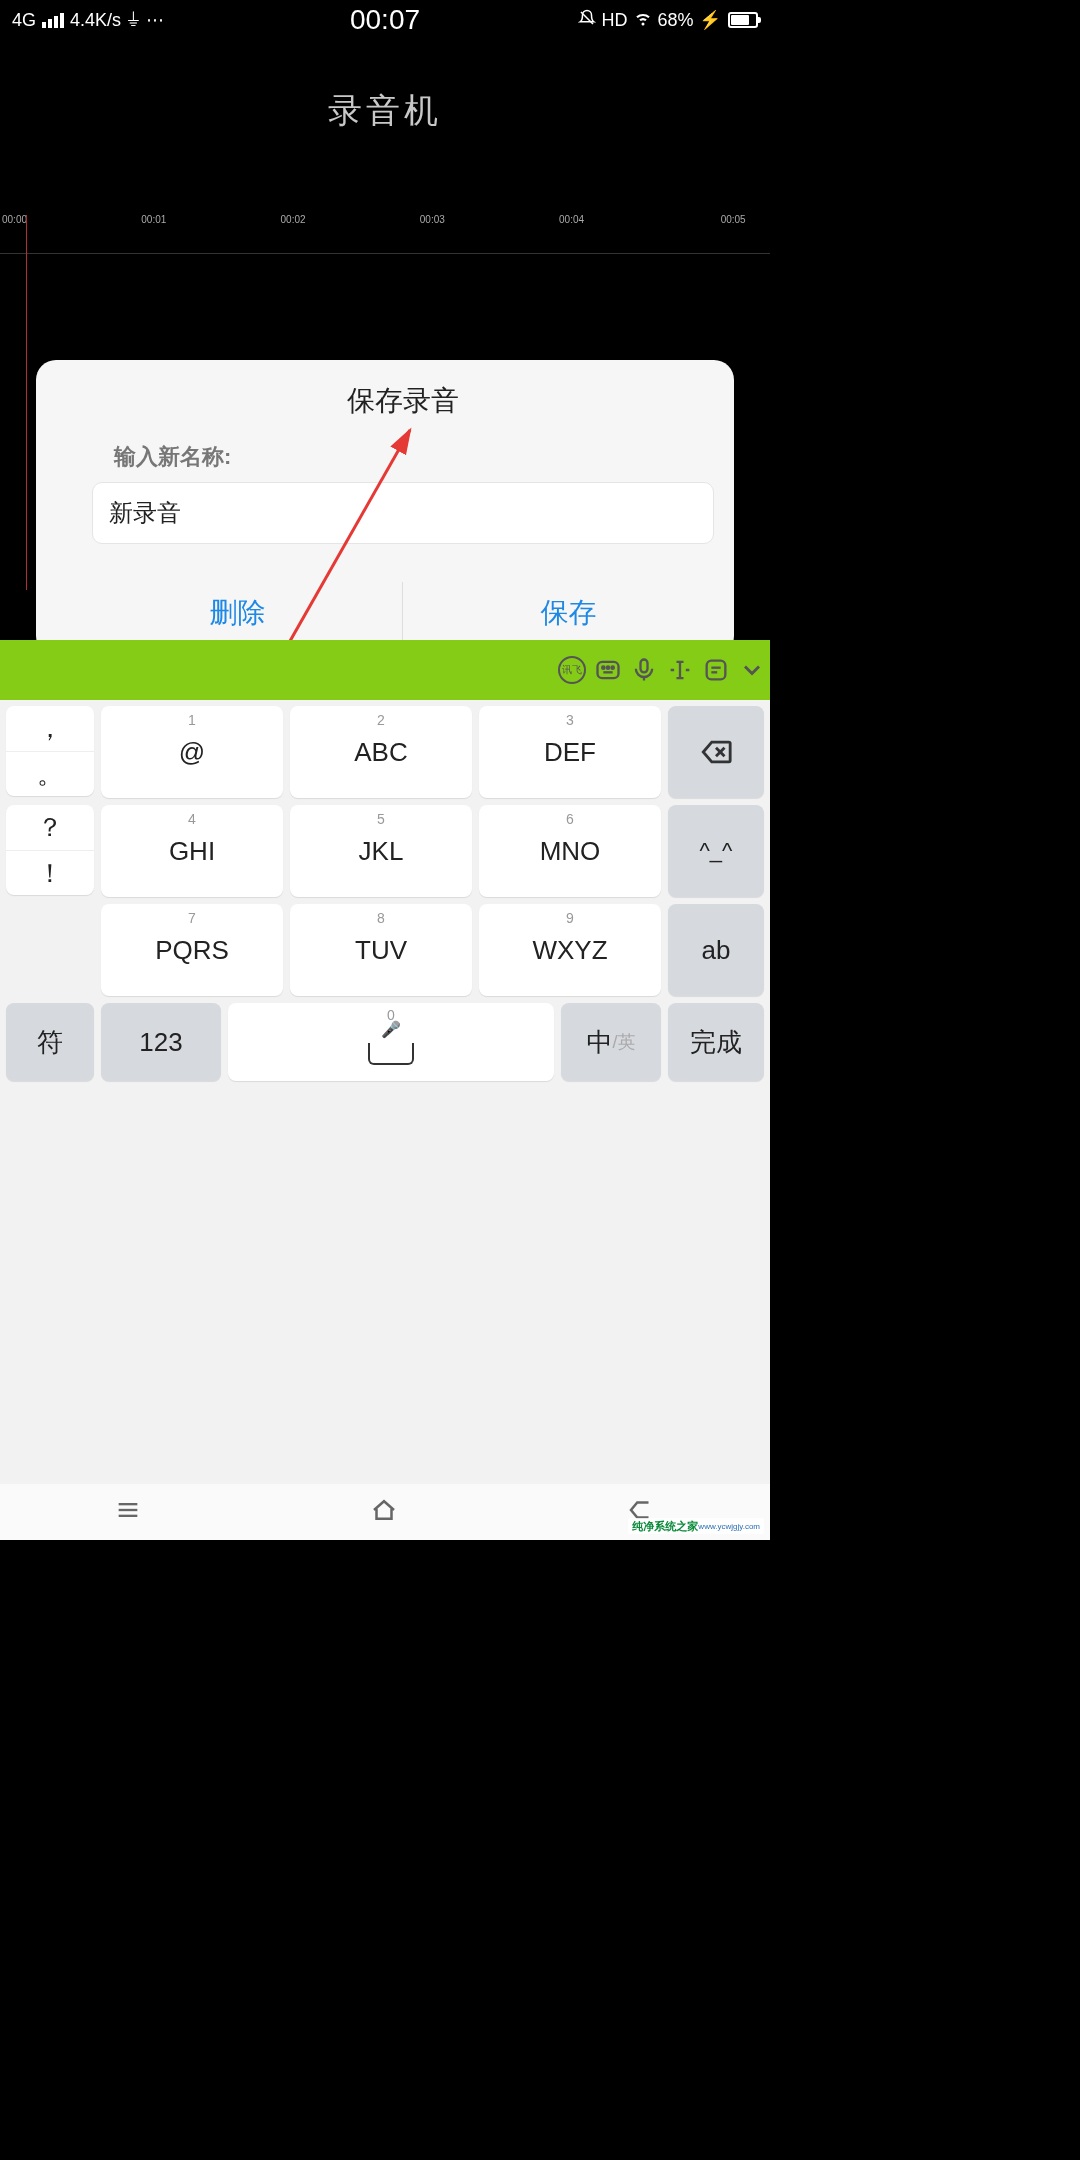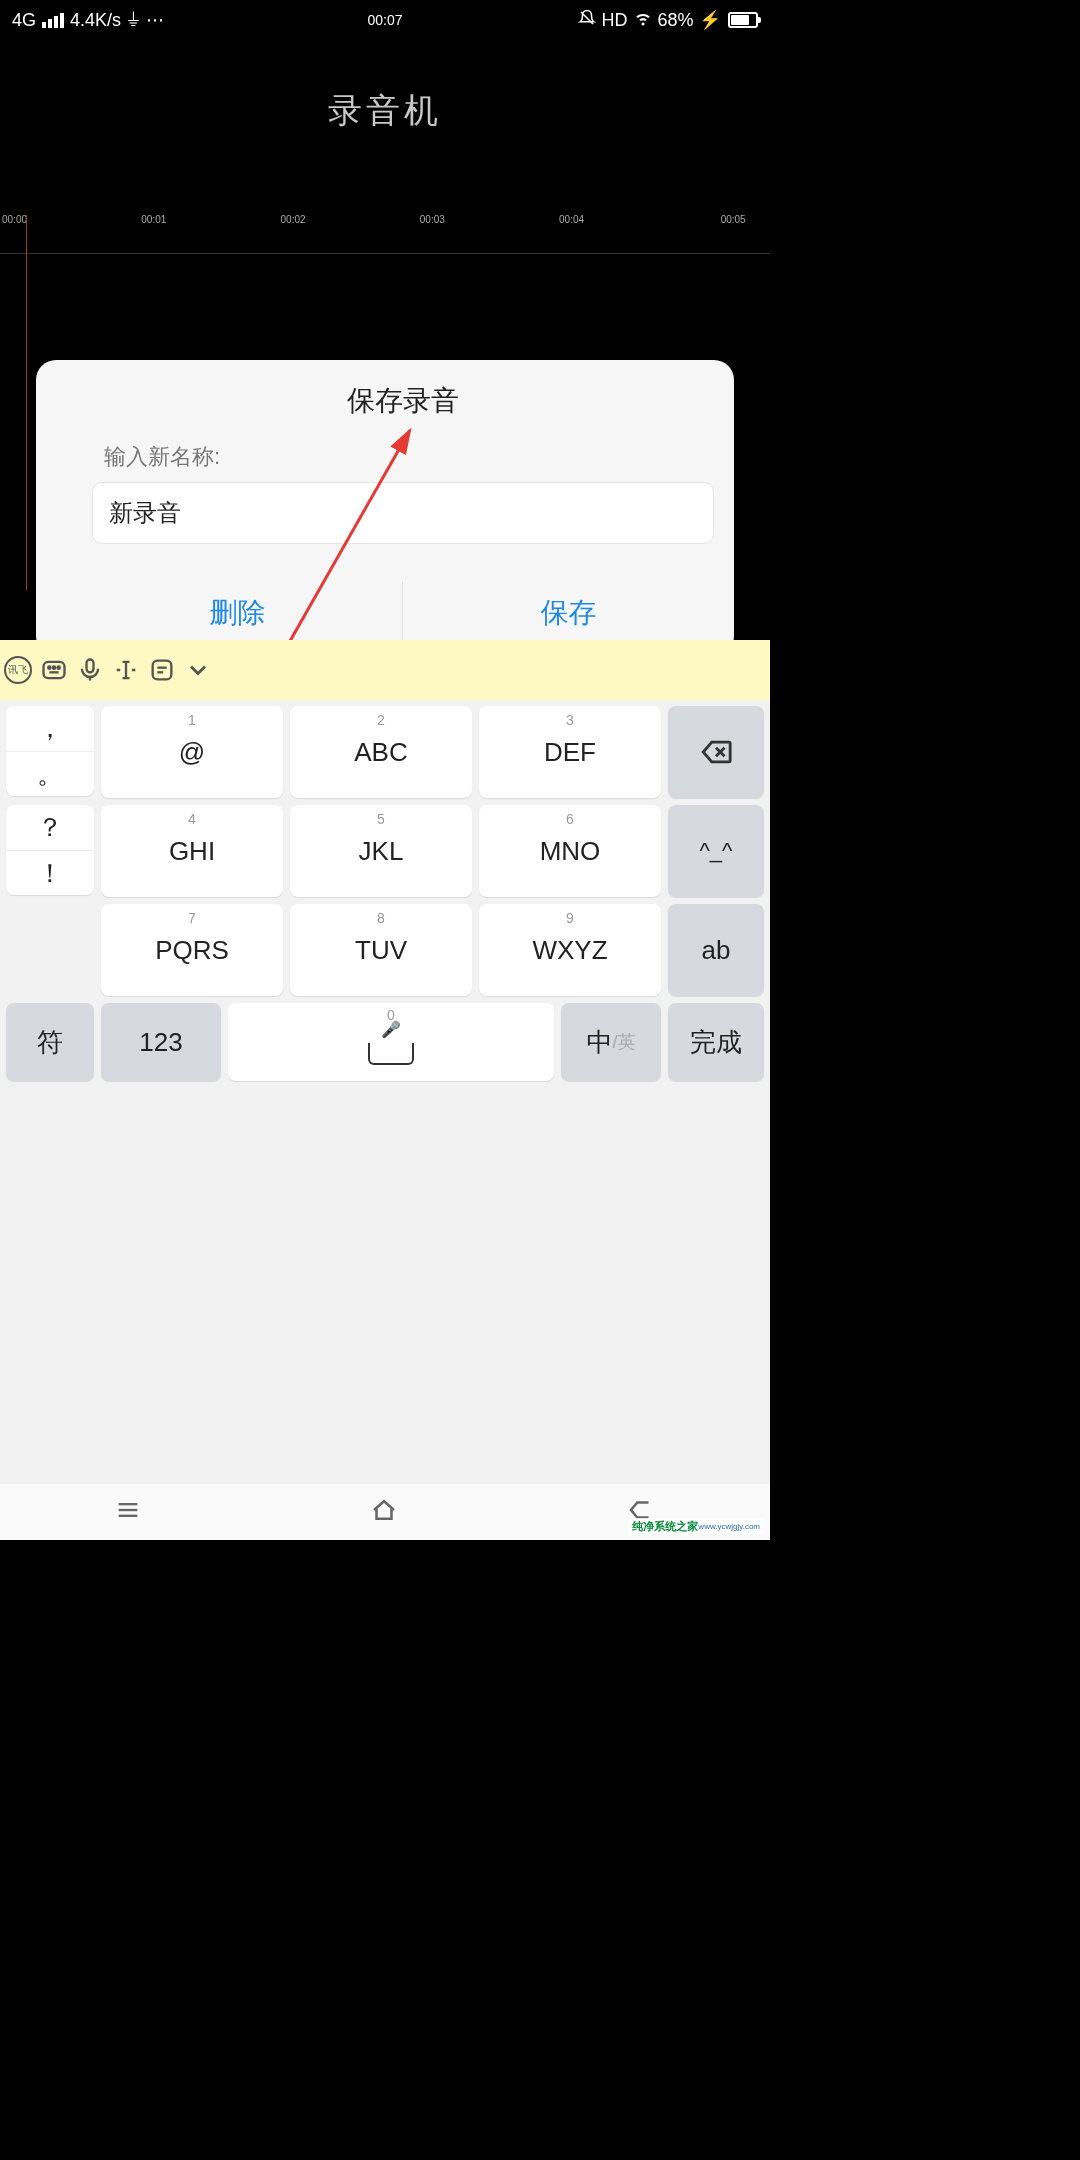--- a/index.html
+++ b/index.html
@@ -1,53 +1,53 @@
 <!DOCTYPE html>
 <html><head>
   <meta charset="utf-8">
   <style>
     * { margin: 0; padding: 0; box-sizing: border-box; font-family: -apple-system, "Helvetica Neue", Arial, sans-serif; }
     body { width: 770px; height: 1540px; background: #000; position: relative; overflow: hidden; }
 
     
     .status-bar { height: 40px; display: flex; align-items: center; justify-content: space-between; padding: 0 12px; color: #fff; font-size: 18px; }
     .status-left, .status-right { display: flex; align-items: center; gap: 6px; }
-    .status-center { position: absolute; left: 50%; transform: translateX(-50%); font-size: 14px; }
+    .status-center { position: absolute; left: 50%; transform: translateX(-50%); font-size: 28px; }
     .signal-bars { display: inline-flex; align-items: flex-end; gap: 2px; }
     .signal-bars span { width: 4px; background: #fff; }
     .signal-bars span:nth-child(1){height:6px}.signal-bars span:nth-child(2){height:9px}.signal-bars span:nth-child(3){height:12px}.signal-bars span:nth-child(4){height:15px}
     .battery { width: 30px; height: 16px; border: 2px solid #fff; border-radius: 3px; position: relative; }
     .battery::after { content: ''; position: absolute; right: -5px; top: 3px; width: 3px; height: 6px; background: #fff; border-radius: 0 2px 2px 0; }
     .battery-fill { position: absolute; left: 1px; top: 1px; bottom: 1px; width: 68%; background: #fff; border-radius: 1px; }
     .dots { letter-spacing: 2px; }
 
     
     .app-title { text-align: center; color: #c8c8c8; font-size: 34px; margin-top: 48px; letter-spacing: 4px; }
 
     
     .timeline { margin-top: 80px; height: 40px; display: flex; justify-content: space-between; color: #aaa; font-size: 10px; padding: 0 2px; border-bottom: 1px solid #333; }
     .timeline span { flex: 1; }
     .timeline span:last-child { text-align: center; flex: 0.5; }
     .playhead { position: absolute; left: 26px; top: 215px; width: 1px; height: 375px; background: #b03030; }
 
     
     .dialog { position: absolute; left: 36px; right: 36px; top: 360px; background: #f6f6f6; border-radius: 20px; padding-top: 22px; padding-left: 36px; }
     .dialog-title { text-align: center; font-size: 28px; color: #222; }
-    .dialog-label { font-size: 22px; color: #777; margin: 22px 32px 10px; }
+    .dialog-label { font-size: 22px; color: #777; margin: 22px 42px 10px; font-weight: bold; }
     .dialog-input { margin: 0 20px; background: #fff; border: 1px solid #e5e5e5; border-radius: 10px; padding: 14px 16px; font-size: 24px; color: #222; }
     .dialog-actions { display: flex; margin-top: 30px; border-top: none; }
     .dialog-btn { flex: 1; text-align: center; padding: 20px 0 24px; font-size: 28px; color: #1e88e5; position: relative; }
     .dialog-btn:first-child::after { content: ''; position: absolute; right: 0; top: 8px; bottom: 8px; width: 1px; background: #ddd; }
 
     
     .arrow { position: absolute; pointer-events: none; }
 
     
     .keyboard { position: absolute; left: 0; right: 0; top: 640px; bottom: 0; background: #f2f2f2; }
-    .kb-toolbar { height: 60px; display: flex; align-items: center; justify-content: flex-start; background: #fef9c3; }
+    .kb-toolbar { height: 60px; display: flex; align-items: center; justify-content: flex-end; background: #84cc16; }
     .kb-tool { width: 36px; height: 36px; display: flex; align-items: center; justify-content: center; color: #555; }
     .kb-tool svg, .kb-tool .glyph { width: 28px; height: 28px; }
     .kb-tool .ifly { width: 28px; height: 28px; border: 2px solid #555; border-radius: 50%; display: flex; align-items: center; justify-content: center; font-size: 10px; }
 
     .kb-grid { padding: 6px 6px 0; }
     .kb-row { display: flex; gap: 7px; margin-bottom: 7px; }
     .key { background: #fff; border-radius: 8px; height: 92px; display: flex; flex-direction: column; align-items: center; justify-content: center; font-size: 26px; color: #222; position: relative; box-shadow: 0 1px 1px rgba(0,0,0,0.1); }
     .key .num { position: absolute; top: 6px; font-size: 14px; color: #999; }
     .key .main { font-size: 26px; }
     .key.gray { background: #d6d9de; }

